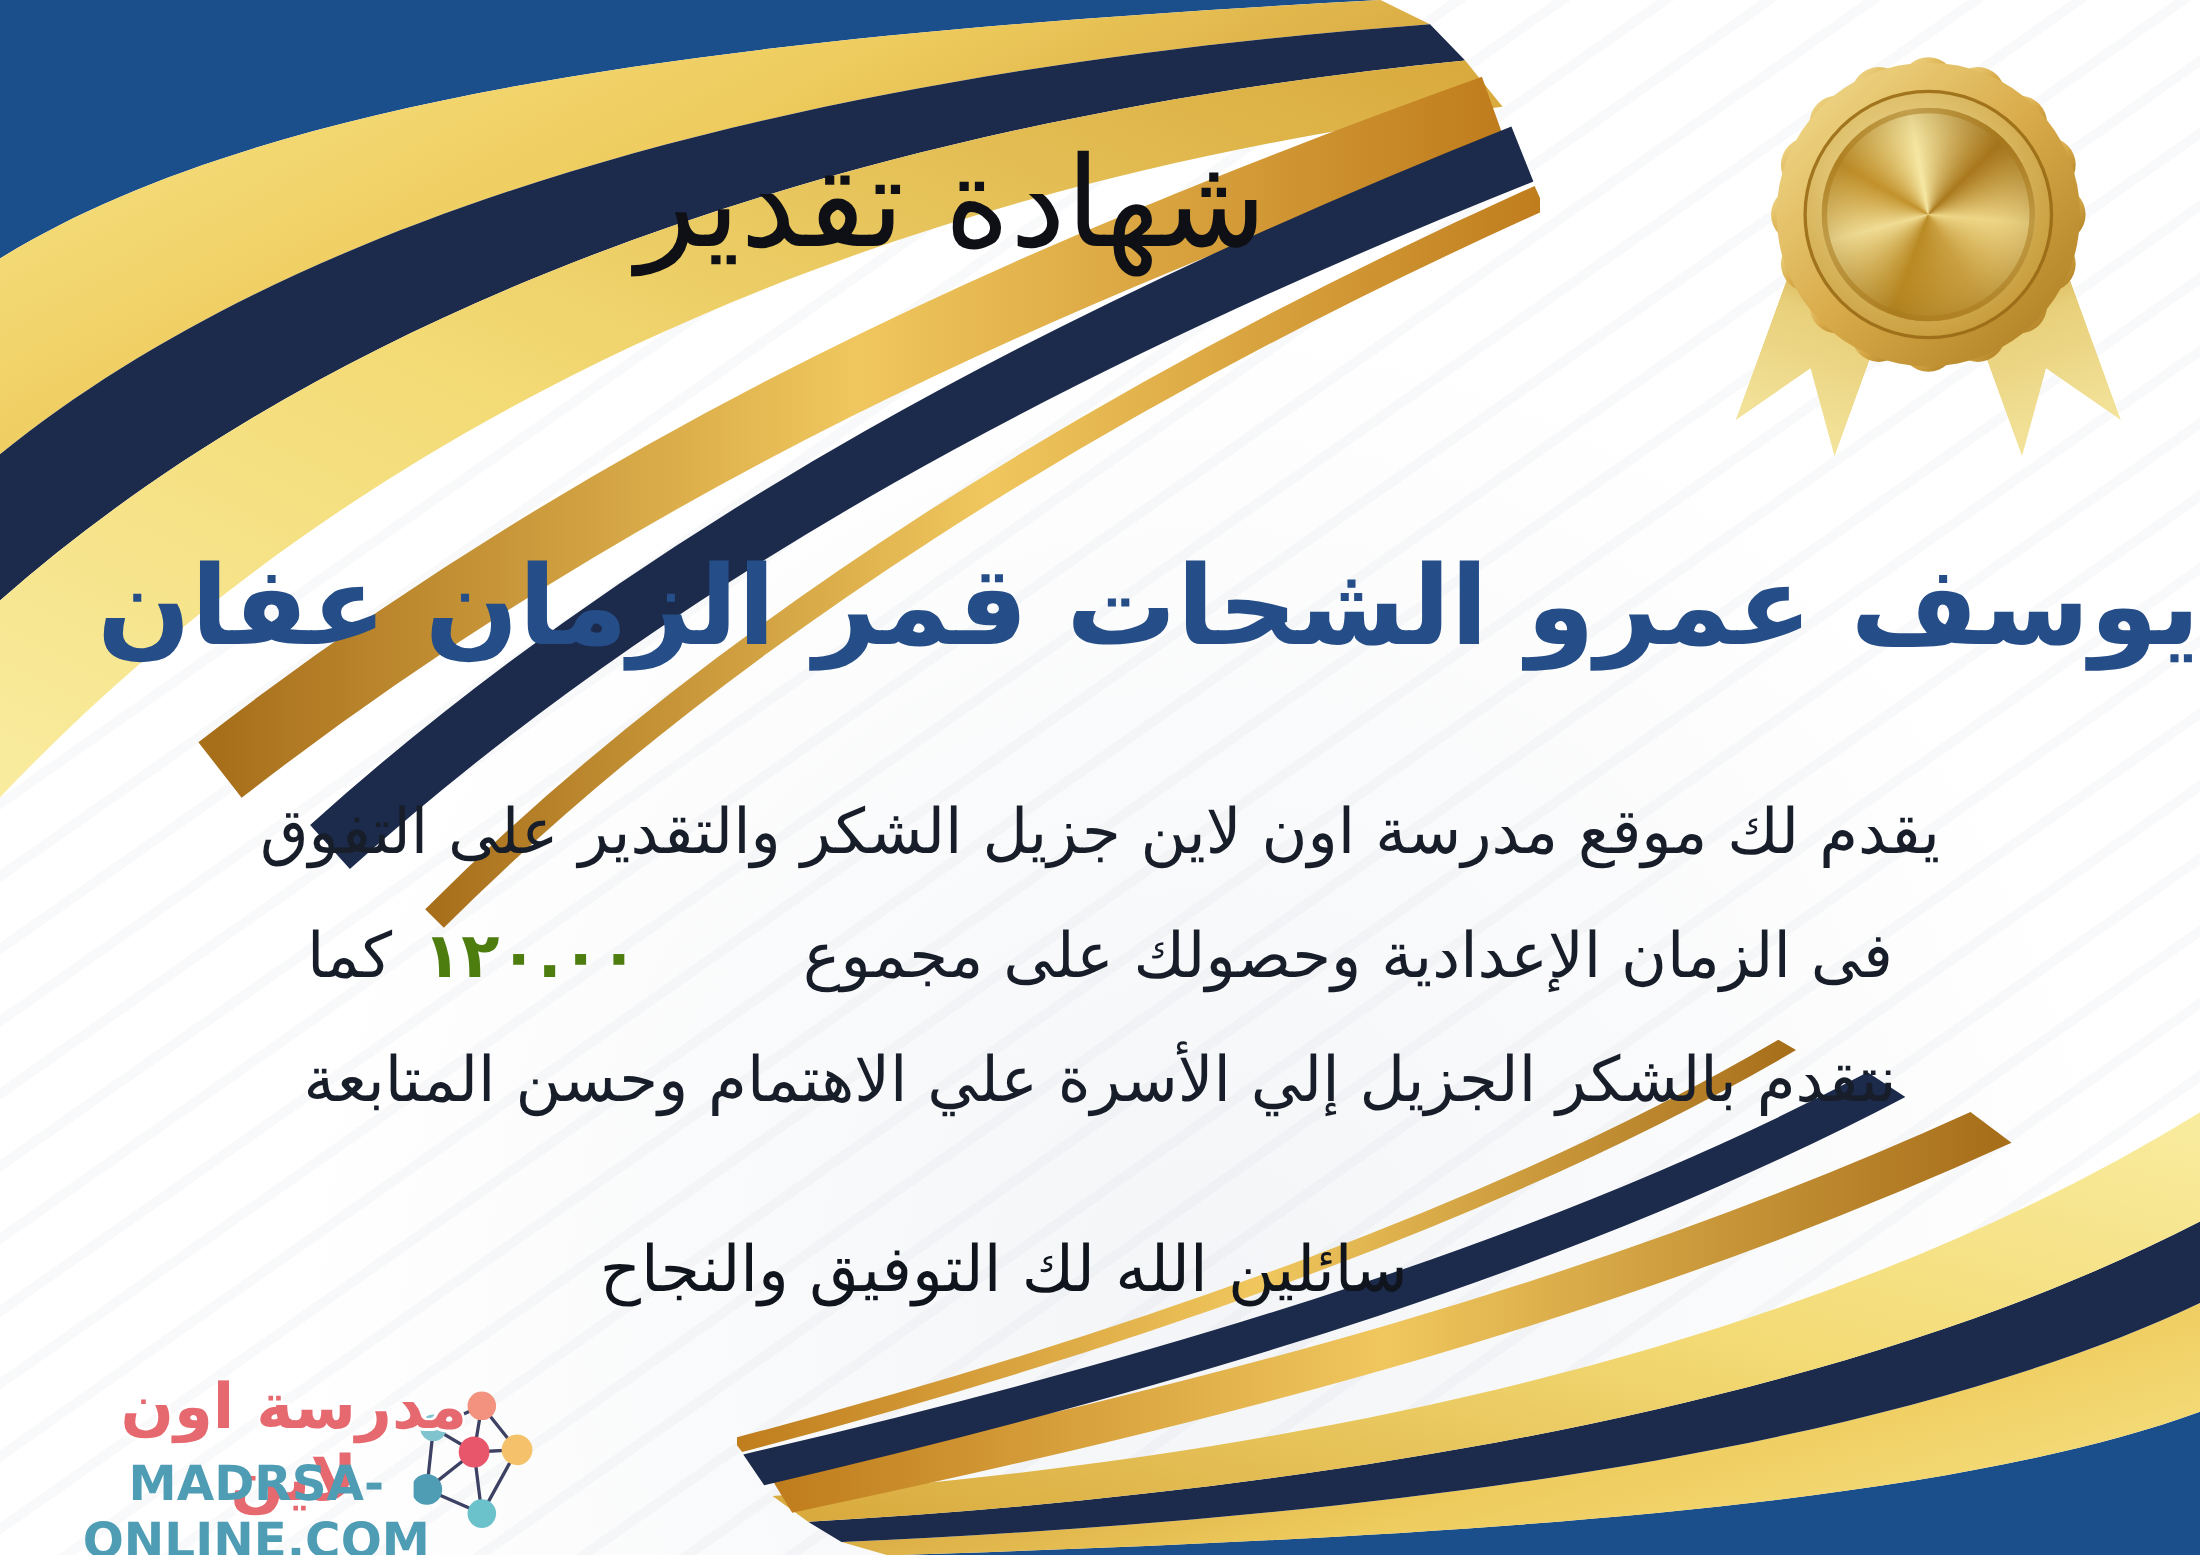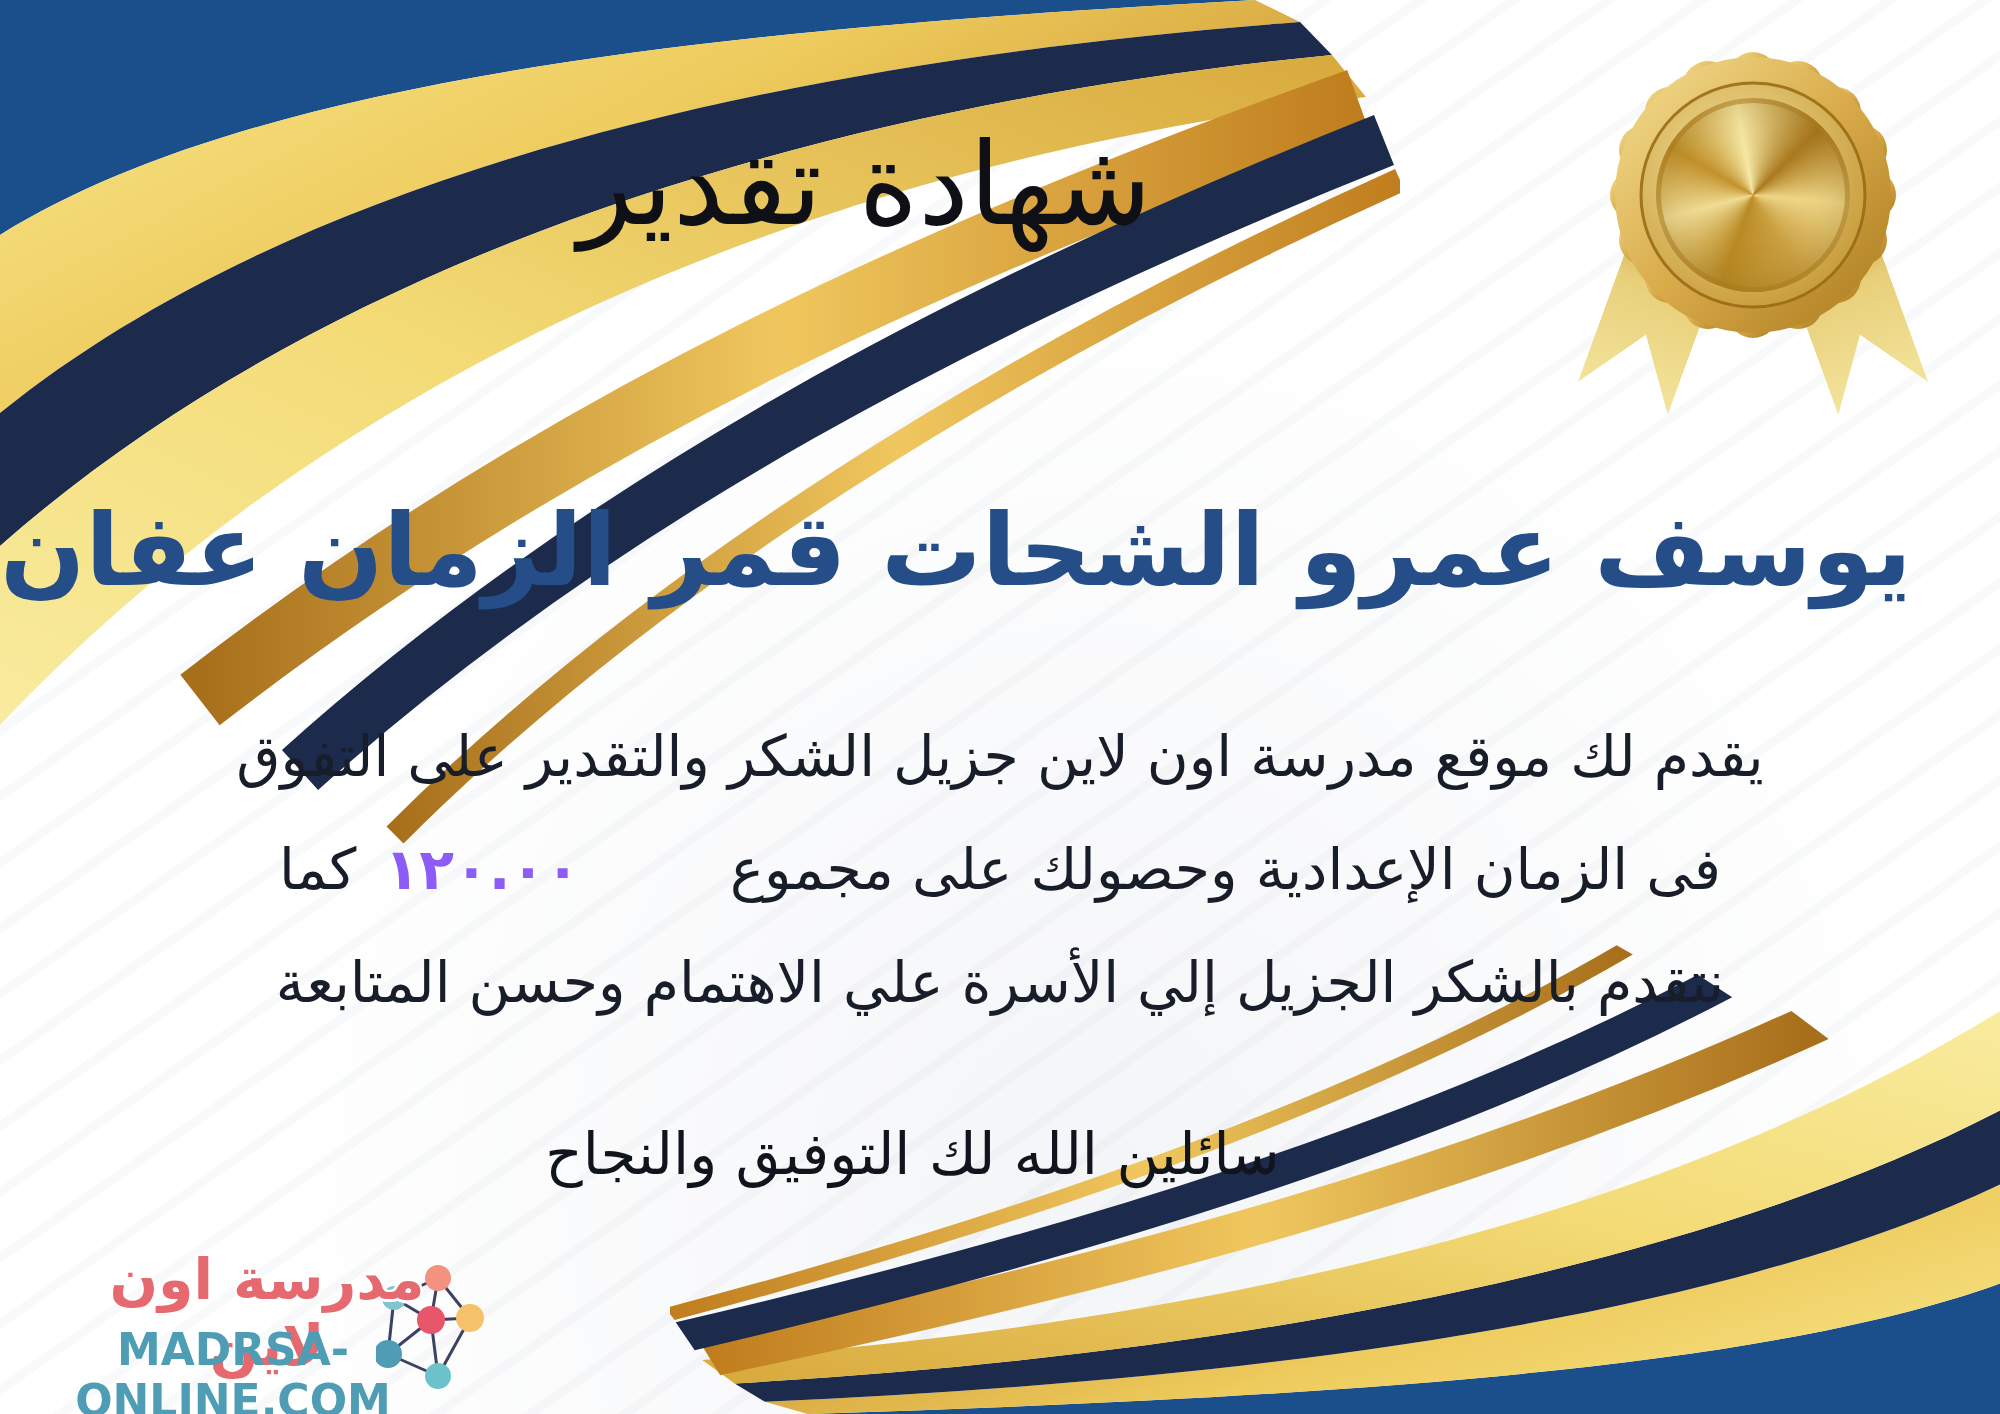--- a/index.html
+++ b/index.html
@@ -39,30 +39,30 @@
   }
 
   
   .title{
     position:absolute; top:118px; left:0; right:270px; z-index:3;
     text-align:center; direction:rtl;
     font-size:114px; font-weight:500; color:#0e1015; letter-spacing:0;
   }
   .recipient{
     position:absolute; top:492px; left:0; right:0; z-index:3;
-    text-align:left; direction:rtl;
+    text-align:right; direction:rtl;
     font-size:100px; font-weight:bold; color:#254e88;
   }
   .body-text{
     position:absolute; top:700px; left:40px; right:40px; z-index:3;
     text-align:center; direction:rtl;
     font-size:57px; line-height:113px; color:#171e2a; font-weight:500;
   }
   .score{
-    color:#8b5cf6; font-weight:bold;
+    color:#4d7c0f; font-weight:bold;
     margin-right:150px; margin-left:28px;
   }
   .closing{
     position:absolute; top:1120px; left:0; right:175px; z-index:3;
     text-align:center; direction:rtl;
     font-size:58px; color:#10151d; font-weight:400;
   }
 
   
   .logo{position:absolute; left:28px; top:1244px; width:560px; height:160px; z-index:3;}

